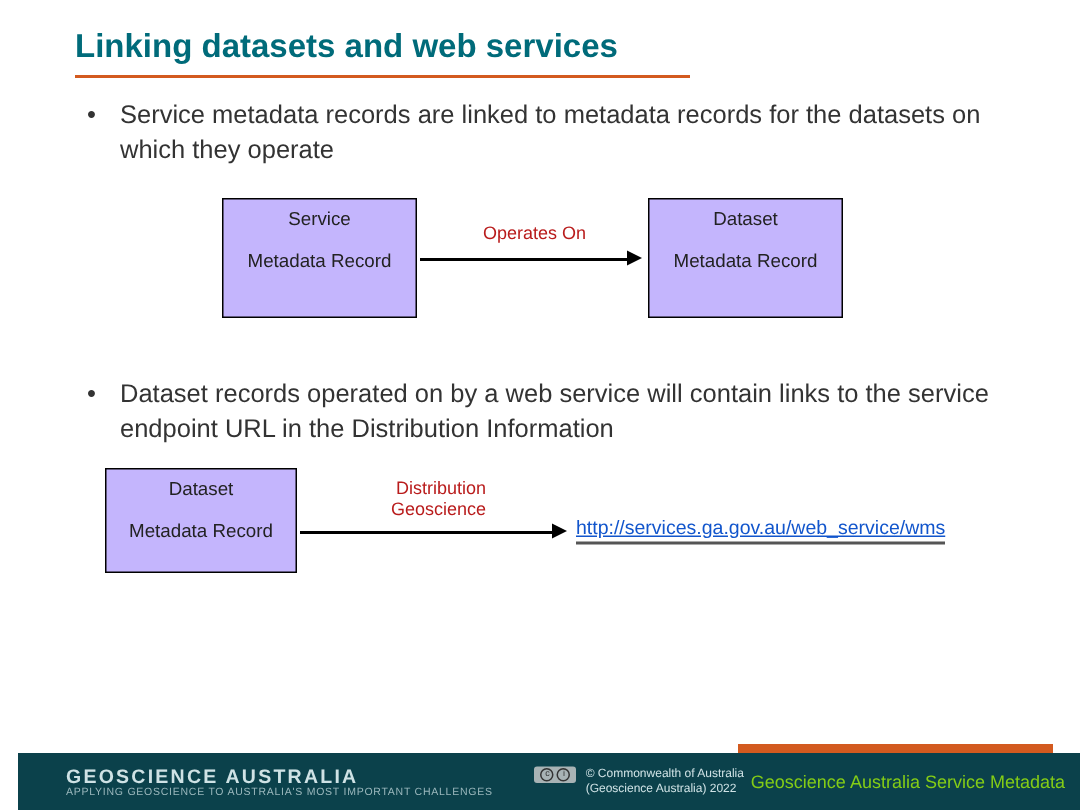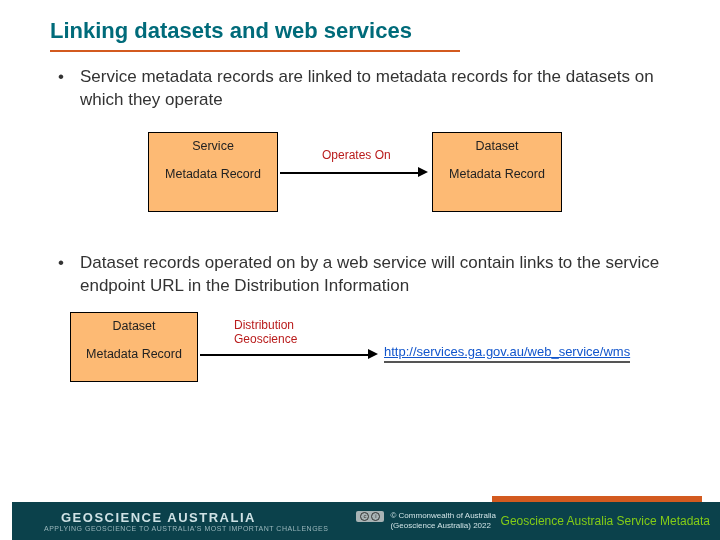--- a/index.html
+++ b/index.html
@@ -6,30 +6,30 @@
   html,body { width:720px; height:540px; font-family:Arial,Helvetica,sans-serif; background:#fff; }
   .slide { width:720px; height:540px; position:relative;margin-left:12px; }
   .title { font-size:22px; font-weight:bold; color:#006b7a; padding:18px 0 6px 38px; }
   .rule  { height:2px; background:#d35a1f; margin-left:38px; width:410px; }
   .body  { padding:14px 46px 0 46px; color:#222; }
   .bp    { display:flex; font-size:17px; line-height:1.35; margin-bottom:4px; color:#333; }
   .bp .dot { width:22px; flex:0 0 22px; text-align:left; }
   .bp .txt { flex:1; }
   .fig   { margin:12px 0 18px 40px; position:relative; height:110px; }
   .fig2  { margin:10px 0 0 0; position:relative; height:86px; }
-  .box   { position:absolute; border:1.5px solid #000; text-align:center; padding-top:6px; font-size:12.5px; background:#fdba74; }
+  .box   { position:absolute; border:1.5px solid #000; text-align:center; padding-top:6px; font-size:12.5px; background:#c4b5fd; }
   .box .t1 { display:block; margin-bottom:14px; }
   .arrow-line { position:absolute; height:2px; background:#000; }
   .arrow-head { position:absolute; width:0; height:0; border-top:5px solid transparent; border-bottom:5px solid transparent; border-left:10px solid #000; }
   .arrow-label { position:absolute; font-size:12px; color:#b91c1c; }
   .link-box { position:absolute; font-size:13px; color:#1155cc; text-decoration:underline; border-bottom:2px solid #555; padding-bottom:2px; }
   .footer { position:absolute; left:0; bottom:0; width:720px; }
   .footer-top  { height:6px; background:#d35a1f; margin-left:480px; width:210px; }
   .footer-main { height:38px; background:#0b414b; display:flex; align-items:center; color:#bcd2d6; }
-  .ga-logo { font-size:13px; letter-spacing:1.5px; color:#cfe2e5; padding-left:49px; font-weight:bold; }
+  .ga-logo { font-size:13px; letter-spacing:1.5px; color:#cfe2e5; padding-left:32px; font-weight:bold; }
   .ga-sub  { font-size:7px; color:#9ab7bc; padding-left:32px; letter-spacing:0.5px; }
   .cc-badge { display:inline-flex; align-items:flex-start; margin-left:28px; }
   .cc-pill  { background:#a8b3b5; color:#333; font-size:8px; padding:1px 4px; border-radius:2px; display:inline-flex; gap:2px; }
   .cc-circle{ width:9px; height:9px; border-radius:50%; border:1px solid #333; display:inline-block; font-size:6px; line-height:7px; text-align:center; }
   .copy     { font-size:8px; color:#cfe2e5; margin-left:6px; line-height:1.2; }
   .foot-rt  { margin-left:auto; padding-right:22px; font-size:12px; color:#84cc16; }
 </style>
 </head>
 <body>
 
@@ -62,21 +62,21 @@
     <div class="bp">
       <div class="dot">•</div>
       <div class="txt">Dataset records operated on by a web service will contain links to the service endpoint URL in the Distribution Information</div>
     </div>
 
     <div class="fig2">
       <div class="box" style="left:12px; top:4px; width:128px; height:70px;">
         <span class="t1">Dataset</span>
         <span>Metadata Record</span>
       </div>
-      <div class="arrow-label" style="left:176px; top:10px; width:90px; text-align:left;">
+      <div class="arrow-label" style="left:176px; top:10px; width:90px; text-align:right;">
         <span style="display:block;">Distribution</span>
         <span style="display:block;">Geoscience</span>
       </div>
       <div class="arrow-line" style="left:142px; top:46px; width:170px;"></div>
       <div class="arrow-head" style="left:310px; top:41.5px;"></div>
       <a class="link-box" style="left:326px; top:36px;text-align:center;">http://services.ga.gov.au/web_service/wms</a>
     </div>
 
   </div>
 

